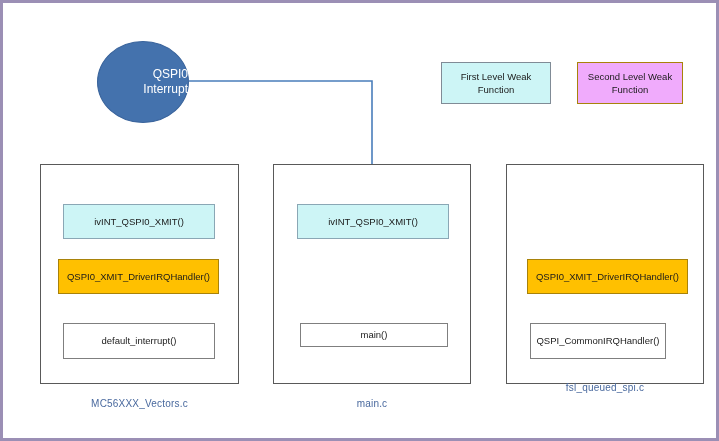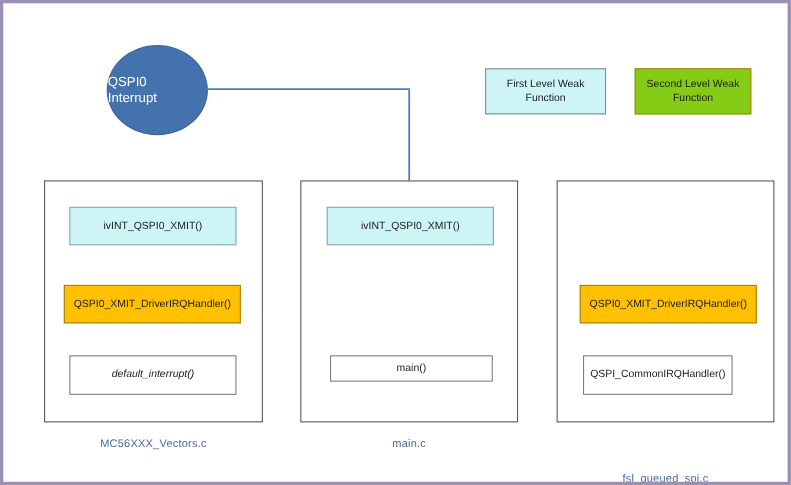--- a/index.html
+++ b/index.html
@@ -24,21 +24,21 @@
     left: 94px;
     top: 38px;
     width: 92px;
     height: 82px;
     border-radius: 50%;
     background: #4472ad;
     border: 1px solid #3a649c;
     color: #ffffff;
     display: flex;
     flex-direction: column;
-    align-items: flex-start;
+    align-items: flex-end;
     justify-content: center;
     font-size: 12px;
     line-height: 15px;
     text-align: center;
     box-sizing: border-box;
   }
   .legend-box {
     position: absolute;
     box-sizing: border-box;
     border: 1px solid #808b96;
@@ -56,21 +56,21 @@
     top: 59px;
     width: 110px;
     height: 42px;
     background: #cdf5f6;
   }
   #legend-second {
     left: 574px;
     top: 59px;
     width: 106px;
     height: 42px;
-    background: #84cc16;
+    background: #f0abfc;
     border-color: #a8820a;
   }
   .panel {
     position: absolute;
     box-sizing: border-box;
     background: #ffffff;
     border: 1px solid #595959;
   }
   #panel-vectors { left: 37px;  top: 161px; width: 199px; height: 220px; }
   #panel-main    { left: 270px; top: 161px; width: 198px; height: 220px; }
@@ -79,42 +79,42 @@
   .panel-caption {
     position: absolute;
     text-align: center;
     font-size: 10px;
     color: #49699e;
     letter-spacing: 0.2px;
     white-space: nowrap;
   }
   #caption-vectors { left: 37px;  top: 395px; width: 199px; }
   #caption-main    { left: 270px; top: 395px; width: 198px; }
-  #caption-fsl     { left: 503px; top: 379px; width: 198px; margin-top: 48px; }
+  #caption-fsl     { left: 503px; top: 379px; width: 198px; }
 
   .fn-box {
     position: absolute;
     box-sizing: border-box;
     display: flex;
     align-items: center;
     justify-content: center;
     text-align: center;
     font-size: 9.5px;
     line-height: 12px;
     color: #1a1a1a;
     padding: 1px 3px;
   }
-  .fn-cyan  { background: #cdf5f6; border: 1px solid #8aa7b5; }
+  .fn-cyan  { background: #cdf5f6; border: 1px solid #8aa7b5; margin-top: 16px; }
   .fn-orange{ background: #ffc000; border: 1px solid #a8820a; }
   .fn-white { background: #ffffff; border: 1px solid #7f7f7f; }
 
   
   #fn-v-0 { left: 60px;  top: 185px; width: 152px; height: 35px; }
   #fn-v-1 { left: 55px;  top: 256px; width: 161px; height: 35px; }
-  #fn-v-2 { left: 60px;  top: 320px; width: 152px; height: 36px; font-style: italic; }
+  #fn-v-2 { left: 60px;  top: 320px; width: 152px; height: 36px; }
   
   #fn-m-0 { left: 294px; top: 185px; width: 152px; height: 35px; }
   #fn-m-1 { left: 297px; top: 320px; width: 148px; height: 24px; }
   
   #fn-f-0 { left: 524px; top: 256px; width: 161px; height: 35px; }
   #fn-f-1 { left: 527px; top: 320px; width: 136px; height: 36px; }
 
   #arrow-svg {
     position: absolute;
     left: 0;

